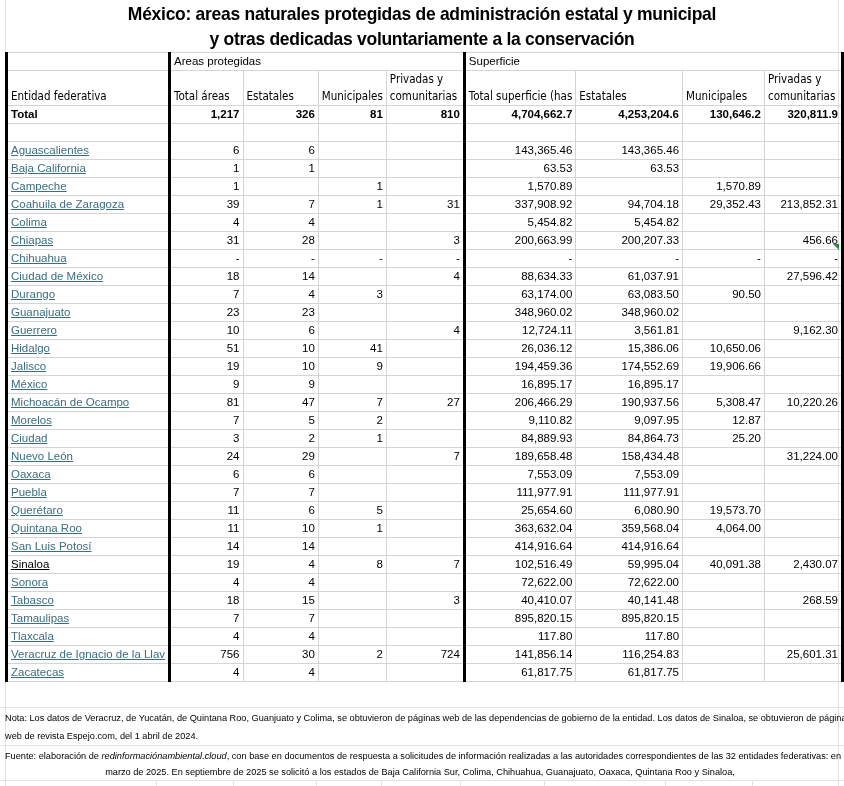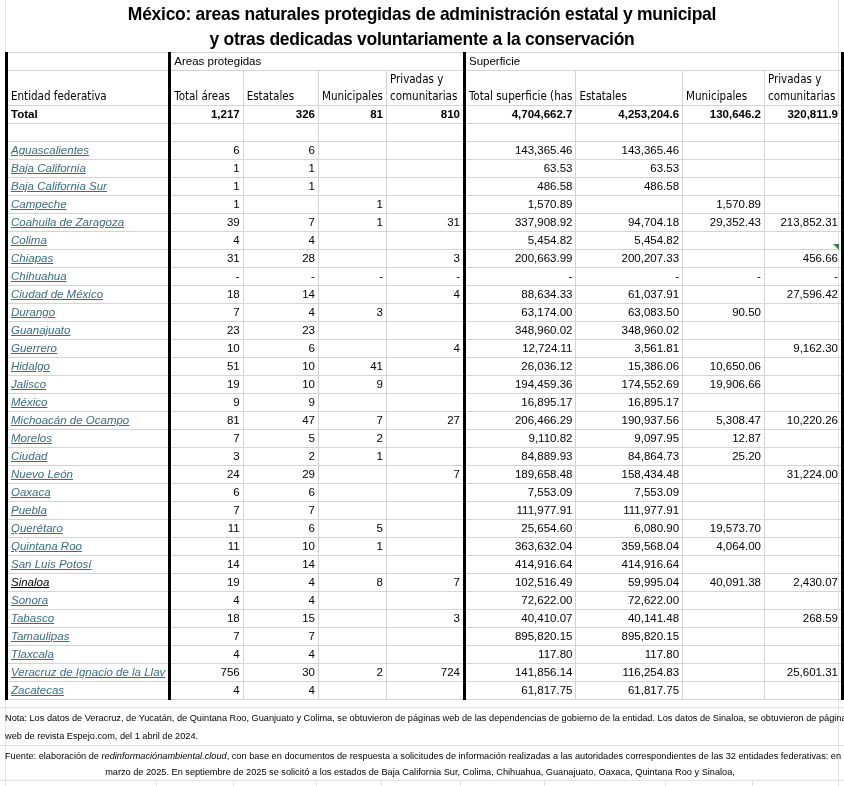--- a/index.html
+++ b/index.html
@@ -10,21 +10,21 @@
   .t2 { top:28px; }
   table.main { position:absolute; left:5px; top:52px; border-collapse:collapse; table-layout:fixed; }
   table.main td { border:1px solid #d4d4d4; padding:0 3px; height:17px; font-size:11.5px; white-space:nowrap; overflow:hidden; line-height:17px; }
   .band td { height:25px; font-size:16px; border-top:3px solid #000; border-bottom:3px solid #000; }
   .hdr td { height:34px; vertical-align:bottom; font-size:11px; line-height:14px; padding-bottom:2px; font-family:"DejaVu Sans Condensed","DejaVu Sans", sans-serif; }
   .hdr td.wrap { white-space:normal; }
   .tot td { height:22px; font-weight:bold; font-size:13.5px; border-top:3px solid #000; text-align:right; }
   .tot td.name { text-align:left; }
   .blank td { height:16px; }
   td.num { text-align:right; }
-  td.name a { color:#3b6e80; text-decoration:underline;font-style:italic; }
+  td.name a { color:#3b6e80; text-decoration:underline; }
   td.name.plain a { color:#000; }
   .tl { border-left:3px solid #000 !important; }
   .tr { border-right:3px solid #000 !important; }
   .lastrow td { border-bottom:3px solid #000; }
   .small { font-size:10.5px; }
   .notes { position:absolute; left:5px; width:830px; font-size:9.2px; line-height:18px; white-space:nowrap; }
   .n1 { top:709px; }
   .n2 { top:748px; }
   .tri { position:absolute; left:833px; top:244px; width:0; height:0; border-left:6px solid transparent; border-top:6px solid #2e8b3e; }
 </style>
@@ -119,31 +119,20 @@
         <td class="num tl small">1</td>
         <td class="num small">1</td>
         <td class="num small"></td>
         <td class="num small"></td>
         <td class="num tl">63.53</td>
         <td class="num">63.53</td>
         <td class="num"></td>
         <td class="num tr"></td>
       </tr>
       <tr>
-        <td class="tl name"><a>Baja California Sur</a></td>
-        <td class="num tl small">1</td>
-        <td class="num small">1</td>
-        <td class="num small"></td>
-        <td class="num small"></td>
-        <td class="num tl">486.58</td>
-        <td class="num">486.58</td>
-        <td class="num"></td>
-        <td class="num tr"></td>
-      </tr>
-      <tr>
         <td class="tl name"><a>Campeche</a></td>
         <td class="num tl small">1</td>
         <td class="num small"></td>
         <td class="num small">1</td>
         <td class="num small"></td>
         <td class="num tl">1,570.89</td>
         <td class="num"></td>
         <td class="num">1,570.89</td>
         <td class="num tr"></td>
       </tr>

